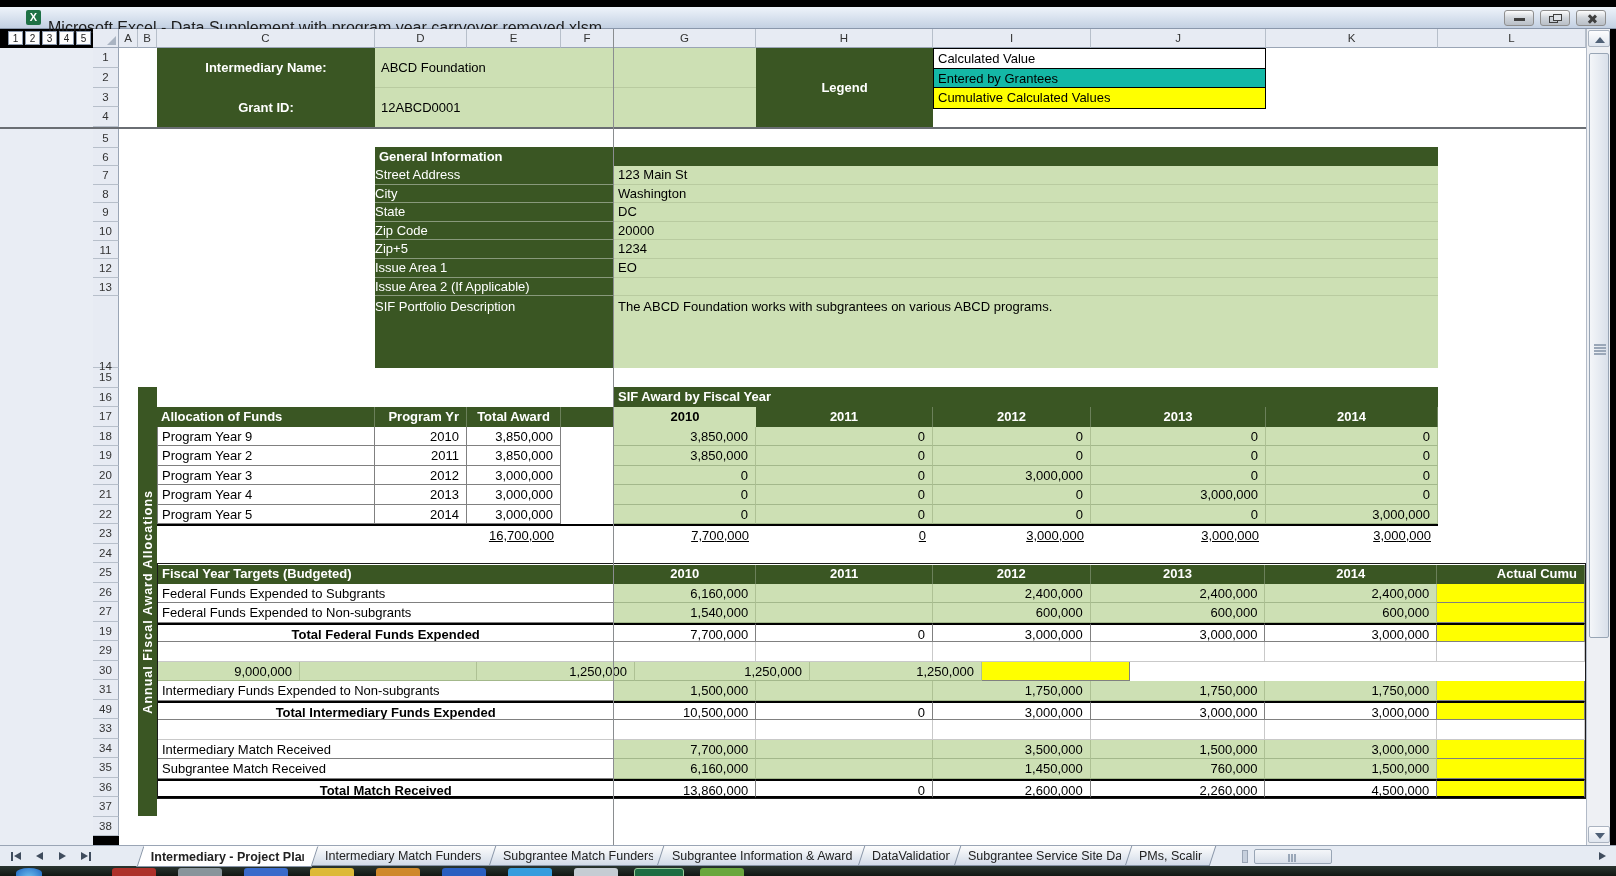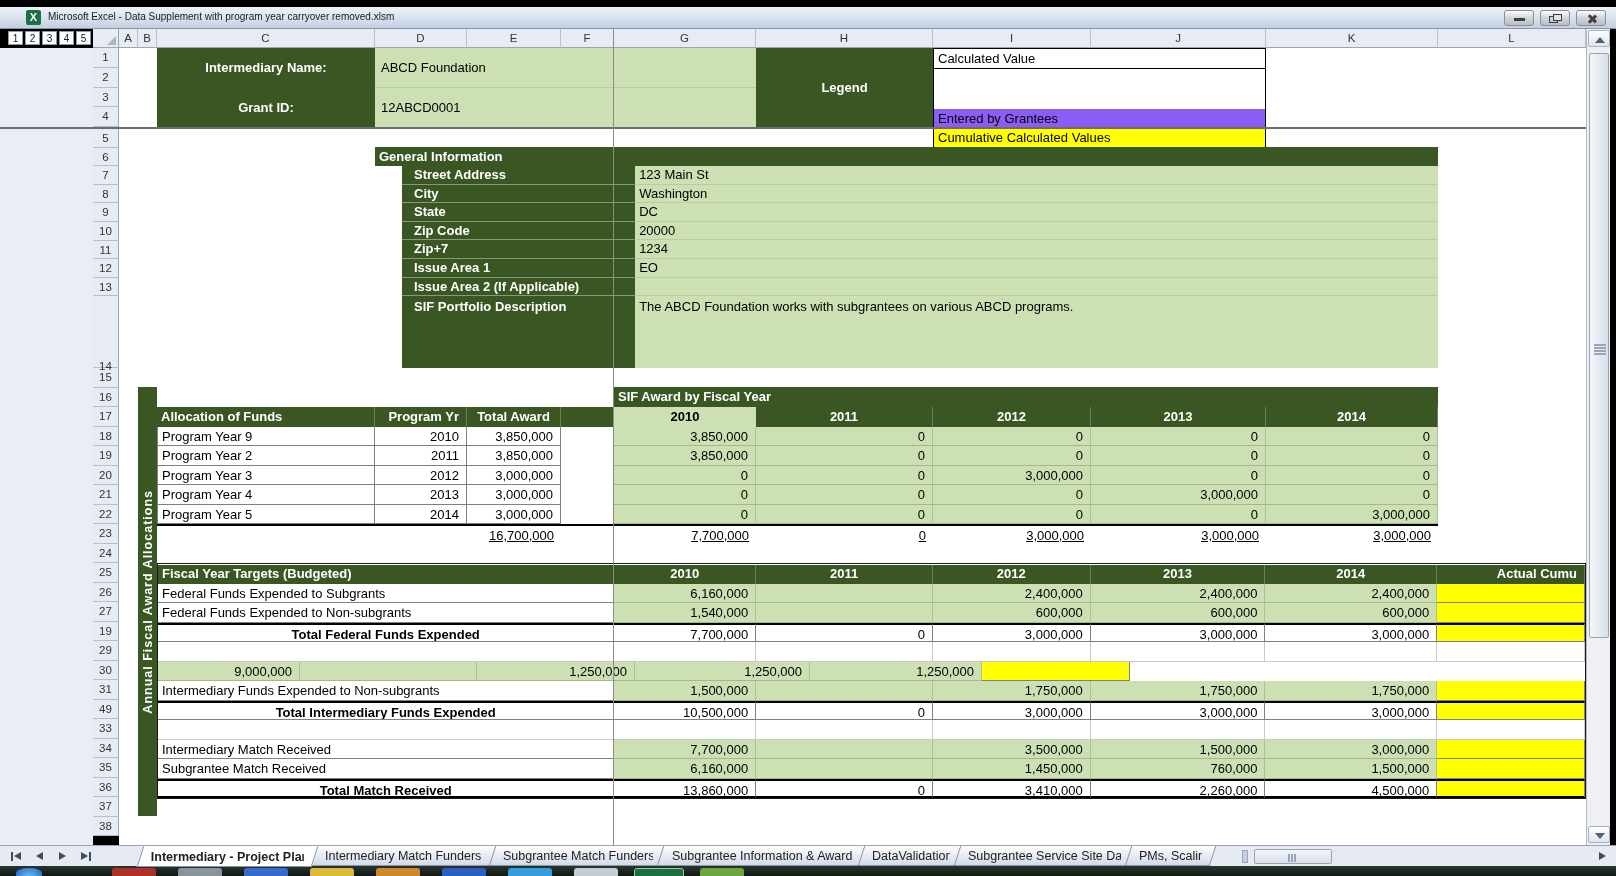--- a/index.html
+++ b/index.html
@@ -5,21 +5,21 @@
   * { box-sizing: border-box; margin: 0; padding: 0; }
   html,body { width:1616px; height:876px; overflow:hidden; }
   body { background:#000; font-family:"Liberation Sans", sans-serif; position:relative; color:#000; }
 
   
   .titlebar { position:absolute; left:0; top:7px; width:1616px; height:22px;
     background:linear-gradient(180deg,#eef3fa 0%,#dbe4f0 45%,#c3d0e2 100%);
     border-bottom:1px solid #8a97ab; display:flex; align-items:center; }
   .xl-icon { position:absolute; left:26px; top:3px; width:15px; height:15px; background:#1e7145;
     border-radius:2px; color:#fff; font-size:11px; font-weight:bold; text-align:center; line-height:15px; }
-  .title-text { position:absolute; left:48px; top:4px; font-size:10px; color:#1c1c1c; white-space:nowrap; }
+  .title-text { position:absolute; left:48px; top:12px; font-size:16px; color:#1c1c1c; white-space:nowrap; }
   .winbtns { position:absolute; right:10px; top:3px; display:flex; gap:6px; }
   .wbtn { width:30px; height:16px; border:1px solid #8e8e8e; border-radius:3px;
     background:linear-gradient(180deg,#fdfdfd,#cfd4da 50%,#b9bfc7); position:relative; }
   .wbtn .minbar { position:absolute; left:9px; bottom:4px; width:11px; height:3px; background:#3f3f3f; }
   .wbtn .rs1 { position:absolute; left:8px; top:5px; width:9px; height:7px; border:1.5px solid #3f3f3f; background:transparent; }
   .wbtn .rs2 { position:absolute; left:12px; top:3px; width:9px; height:7px; border:1.5px solid #3f3f3f; background:#dfe3e8; }
   .wbtn .x1,.wbtn .x2 { position:absolute; left:14px; top:3px; width:2.5px; height:10px; background:#3f3f3f; }
   .wbtn .x1 { transform:rotate(45deg);} .wbtn .x2 { transform:rotate(-45deg);}
 
   
@@ -58,28 +58,28 @@
   .topC div { height:39.5px; display:flex; align-items:center; justify-content:center; }
   .topDF { left:375px; top:48px; width:257px; height:79px; }
   .topDF div { height:39.5px; display:flex; align-items:center; padding-left:6px; }
   .topDF .split, .topG .split { border-bottom:1px solid #b9cba0; }
   .topG { left:614px; top:48px; width:142px; height:79px; }
   .topG div { height:39.5px; }
   .legendH { left:756px; top:48px; width:177px; height:79px; display:flex; align-items:center; justify-content:center; }
   .legendbox { left:933px; top:48px; width:333px; border:1px solid #000; background:#fff; }
   .legendbox .li { height:19.6px; line-height:19px; padding-left:4px; border-bottom:1px solid #000; font-size:13px; }
   .legendbox .li:last-child { border-bottom:none; }
-  .li-white { background:#fff; } .li-green { background:#8b5cf6;margin-top:40px; } .li-yellow { background:#ffff00; }
+  .li-white { background:#fff; } .li-green { background:#14b8a6; } .li-yellow { background:#ffff00; }
 
   
   .gi-banner { left:375px; top:147px; width:1063px; height:19px; line-height:19px; padding-left:4px; }
   .gi-rows { left:375px; top:166px; width:1063px; }
   .gi-row { display:flex; height:18.6px; }
-  .gi-label { width:239px; background:#3a5623; color:#fff; font-weight:bold; padding-left:12px;
-    line-height:18px; border-bottom:1px solid rgba(255,255,255,.4);margin-left:27px; }
+  .gi-label { width:239px; background:#3a5623; color:#fff; font-weight:normal; padding-left:0;
+    line-height:18px; border-bottom:1px solid rgba(255,255,255,.4); }
   .gi-value { width:824px; background:#cde0b4; padding-left:4px; line-height:18px; border-bottom:1px solid #b9cba0; }
   .gi-row14 { left:375px; top:296px; width:1063px; height:72px; display:flex; }
   .gi-row14 .gi-label { height:72px; line-height:17px; padding-top:2px; border-bottom:none; }
   .gi-row14 .gi-value { height:72px; line-height:17px; padding-top:2px; border-bottom:none; }
 
   
   .sidestrip { left:138px; top:387px; width:19px; height:429px; background:#3a5623;
     display:flex; align-items:center; justify-content:center; }
   .sidestrip span { writing-mode:vertical-rl; transform:rotate(180deg); color:#fff; font-weight:bold;
     font-size:12.5px; letter-spacing:1px; white-space:nowrap; }
@@ -288,21 +288,21 @@
   </div>
   <div class="gi-row">
     <div class="gi-label">State</div>
     <div class="gi-value">DC</div>
   </div>
   <div class="gi-row">
     <div class="gi-label">Zip Code</div>
     <div class="gi-value">20000</div>
   </div>
   <div class="gi-row">
-    <div class="gi-label">Zip+7</div>
+    <div class="gi-label">Zip+5</div>
     <div class="gi-value">1234</div>
   </div>
   <div class="gi-row">
     <div class="gi-label">Issue Area 1</div>
     <div class="gi-value">EO</div>
   </div>
   <div class="gi-row">
     <div class="gi-label">Issue Area 2 (If Applicable)</div>
     <div class="gi-value"></div>
   </div>
@@ -493,21 +493,21 @@
     <div class="c cy1 lgcell r"></div>
     <div class="c cy2 lgcell r">1,450,000</div>
     <div class="c cy3 lgcell r">760,000</div>
     <div class="c cy4 lgcell r">1,500,000</div>
     <div class="c cact ylcell"></div>
   </div>
   <div class="tr">
     <div class="c tlabel wc ctr b tb bb">Total Match Received</div>
     <div class="c cy0 wc r tb bb">13,860,000</div>
     <div class="c cy1 wc r tb bb">0</div>
-    <div class="c cy2 wc r tb bb">3,410,000</div>
+    <div class="c cy2 wc r tb bb">2,600,000</div>
     <div class="c cy3 wc r tb bb">2,260,000</div>
     <div class="c cy4 wc r tb bb">4,500,000</div>
     <div class="c cact ylcell tb bb"></div>
   </div>
 </div>
 
 <div class="freeze-h"></div>
 <div class="freeze-v"></div>
 
 <div class="vscroll">

